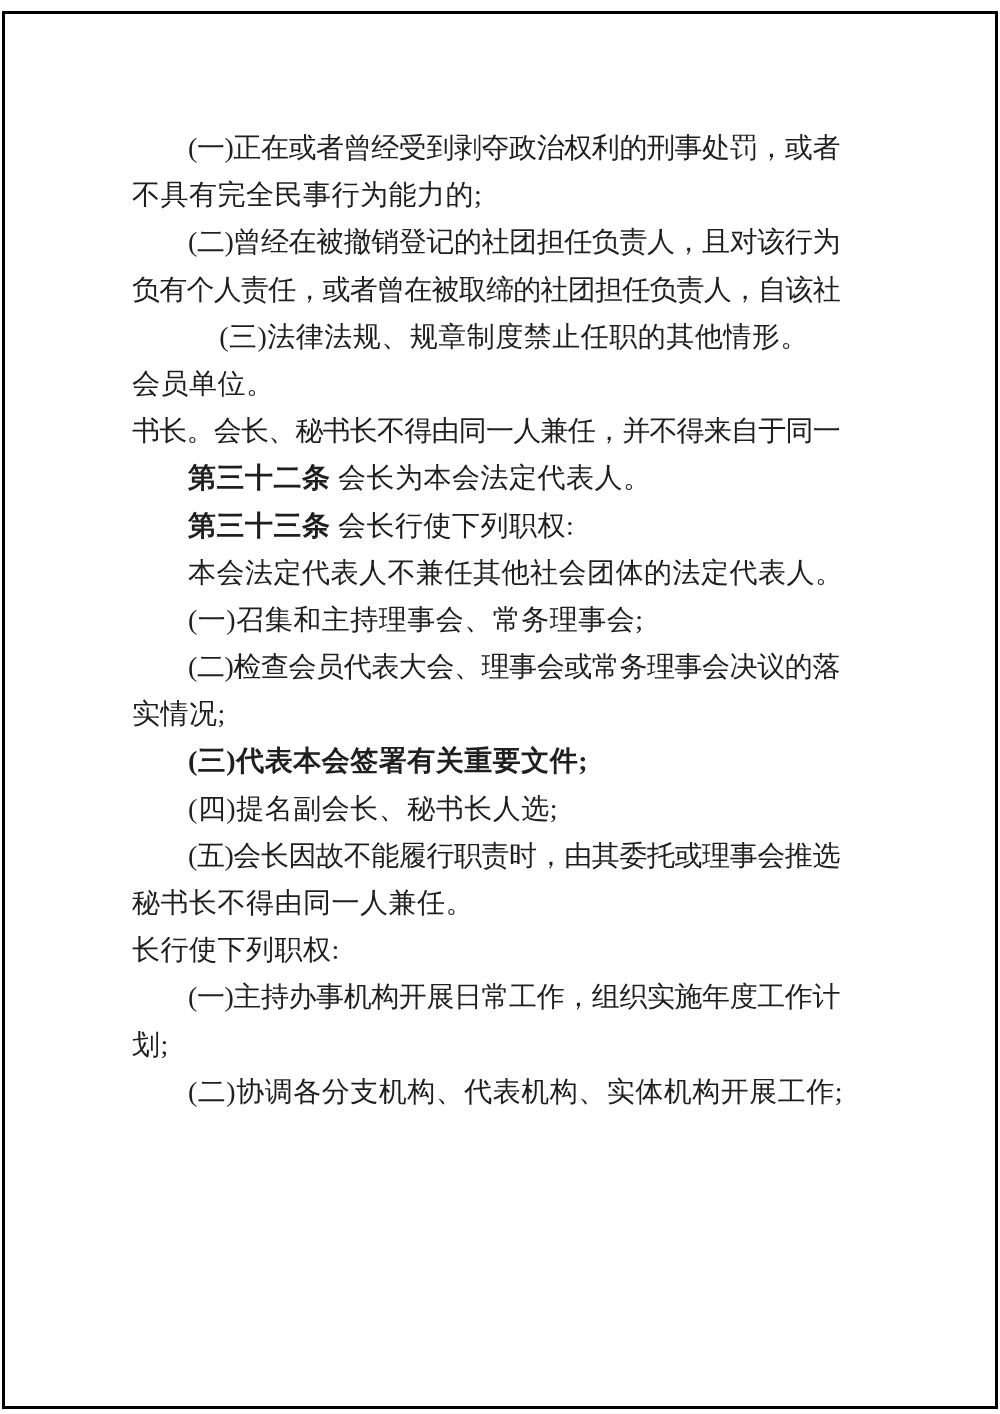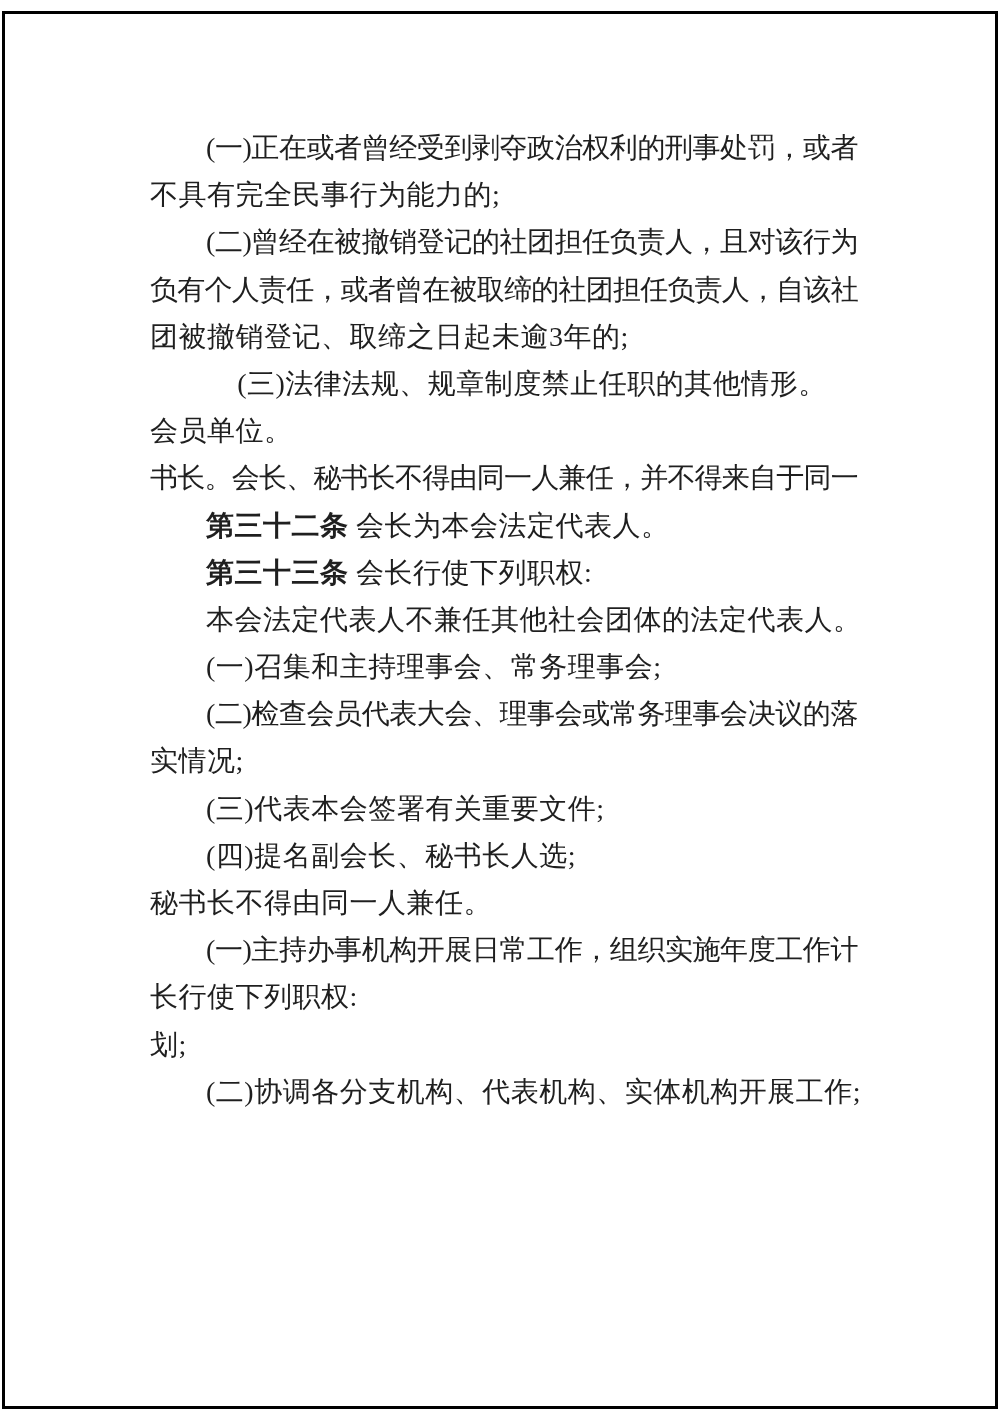--- a/index.html
+++ b/index.html
@@ -19,21 +19,21 @@
     position: absolute;
     left: 2px;
     top: 11px;
     width: 990px;
     height: 1392px;
     border: 3px solid #000000;
     box-sizing: content-box;
   }
   .text-block {
     position: absolute;
-    left: 150px;
+    left: 132px;
     top: 124px;
     width: 708px;
   }
   .line {
     height: 47.2px;
     line-height: 47.2px;
     font-size: 28px;
     white-space: nowrap;
     text-align: left;
   }
@@ -47,30 +47,30 @@
 </style>
 </head>
 <body>
 
 <div class="page-frame"></div>
 <div class="text-block" id="text-block">
     <div class="line indent" style="letter-spacing: -0.42625px;"><span class="seg">(一)正在或者曾经受到剥夺政治权利的刑事处罚，或者</span></div>
     <div class="line" style="letter-spacing: 0.5px;"><span class="seg">不具有完全民事行为能力的;</span></div>
     <div class="line indent" style="letter-spacing: -0.42625px;"><span class="seg">(二)曾经在被撤销登记的社团担任负责人，且对该行为</span></div>
     <div class="line" style="letter-spacing: -0.769231px;"><span class="seg">负有个人责任，或者曾在被取缔的社团担任负责人，自该社</span></div>
-    <div class="line" style="letter-spacing: 0.5px;"><span class="seg">团被撤销登记、取缔之日起未逾3年的;</span></div>
     <div class="line indent" style="letter-spacing: 0.5px; text-align: center;"><span class="seg">(三)法律法规、规章制度禁止任职的其他情形。</span></div>
     <div class="line" style="letter-spacing: 0.5px;"><span class="seg">会员单位。</span></div>
     <div class="line" style="letter-spacing: -0.769231px;"><span class="seg">书长。会长、秘书长不得由同一人兼任，并不得来自于同一</span></div>
     <div class="line indent" style="letter-spacing: 0.5px;"><span class="seg b">第三十二条</span><span class="seg"> 会长为本会法定代表人。</span></div>
     <div class="line indent" style="letter-spacing: 0.5px;"><span class="seg b">第三十三条</span><span class="seg"> 会长行使下列职权:</span></div>
     <div class="line indent" style="letter-spacing: 0.5px;"><span class="seg">本会法定代表人不兼任其他社会团体的法定代表人。</span></div>
     <div class="line indent" style="letter-spacing: 0.5px;"><span class="seg">(一)召集和主持理事会、常务理事会;</span></div>
     <div class="line indent" style="letter-spacing: -0.42625px;"><span class="seg">(二)检查会员代表大会、理事会或常务理事会决议的落</span></div>
     <div class="line" style="letter-spacing: 0.5px;"><span class="seg">实情况;</span></div>
-    <div class="line indent" style="letter-spacing: 0.5px;"><span class="seg">(三)代表本会签署有关重要文件;</span></div>
+    <div class="line indent" style="letter-spacing: 0.5px; font-weight: bold;"><span class="seg">(三)代表本会签署有关重要文件;</span></div>
     <div class="line indent" style="letter-spacing: 0.5px;"><span class="seg">(四)提名副会长、秘书长人选;</span></div>
+    <div class="line indent" style="letter-spacing: -0.42625px;"><span class="seg">(五)会长因故不能履行职责时，由其委托或理事会推选</span></div>
     <div class="line" style="letter-spacing: 0.5px;"><span class="seg">秘书长不得由同一人兼任。</span></div>
+    <div class="line" style="letter-spacing: 0.5px;"><span class="seg">长行使下列职权:</span></div>
     <div class="line indent" style="letter-spacing: -0.42625px;"><span class="seg">(一)主持办事机构开展日常工作，组织实施年度工作计</span></div>
-    <div class="line" style="letter-spacing: 0.5px;"><span class="seg">长行使下列职权:</span></div>
     <div class="line" style="letter-spacing: 0.5px;"><span class="seg">划;</span></div>
     <div class="line indent" style="letter-spacing: 0.5px;"><span class="seg">(二)协调各分支机构、代表机构、实体机构开展工作;</span></div>
   </div>
 
 </body></html>

